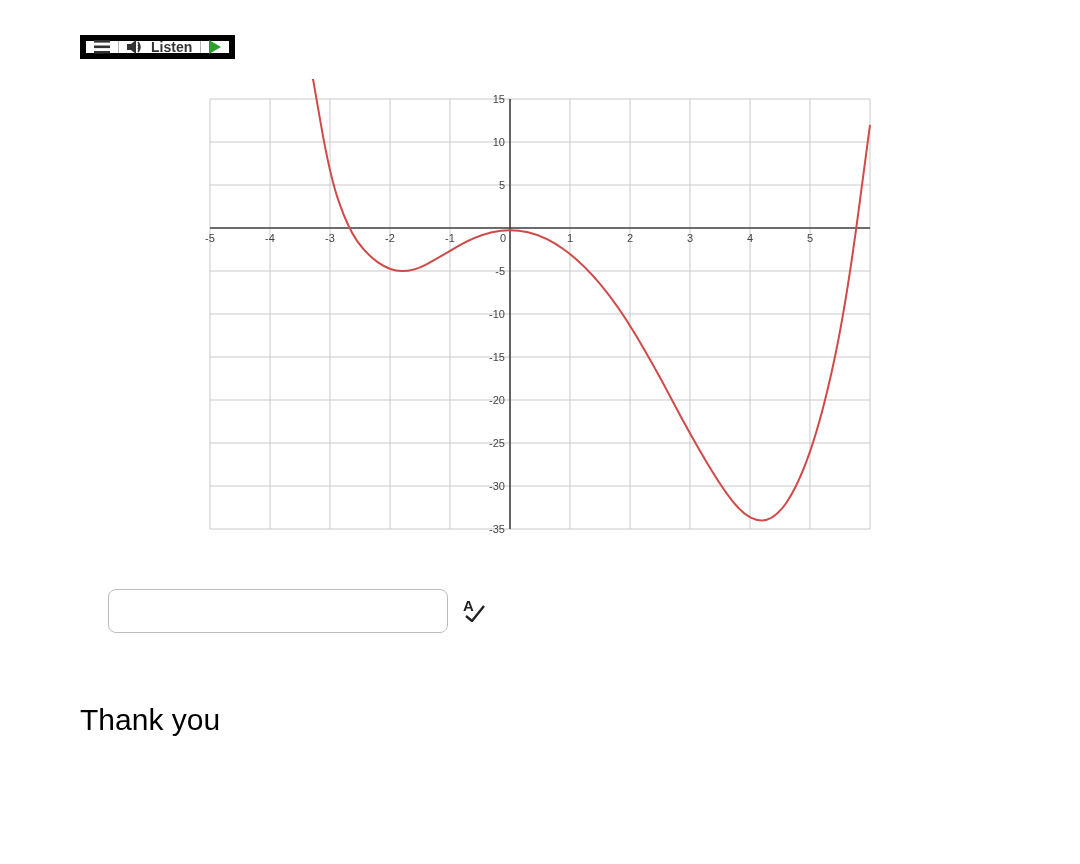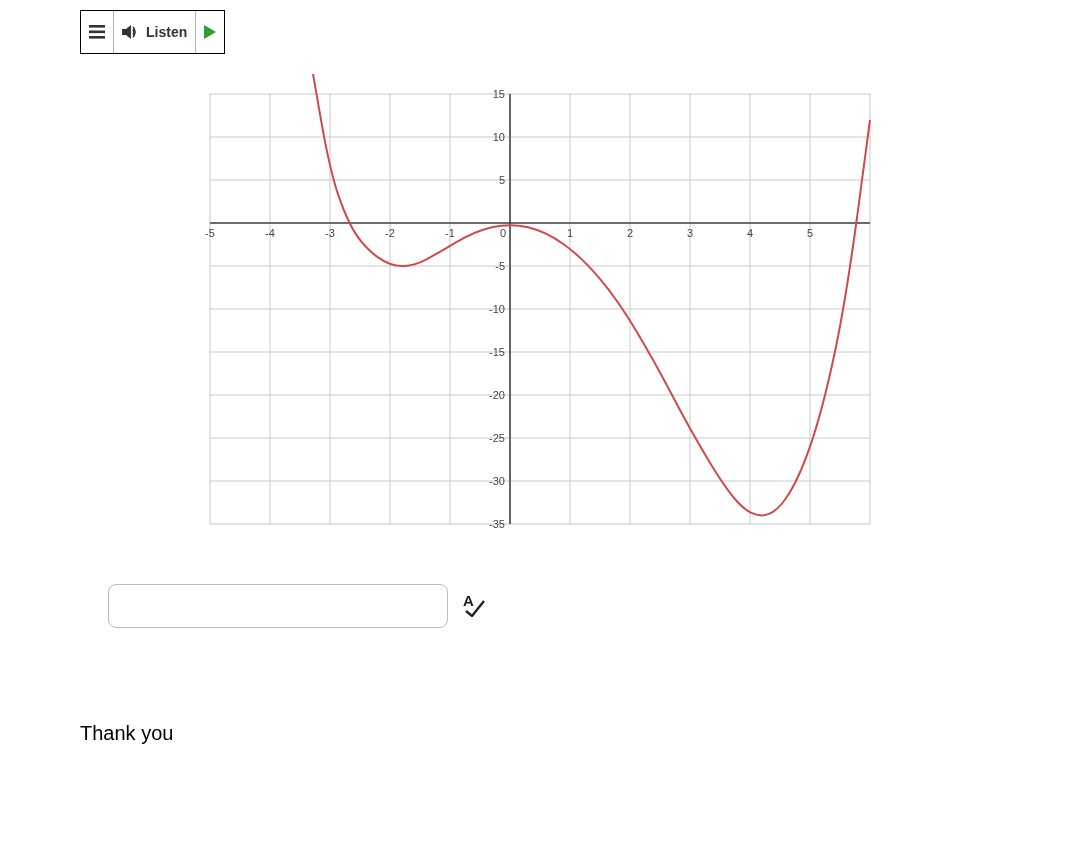--- a/index.html
+++ b/index.html
@@ -10,24 +10,25 @@
     color: #000;
     width: 1080px;
     height: 864px;
   }
   .wrap {
     padding: 10px 80px 20px 80px;
   }
   .toolbar {
     display: flex;
     align-items: stretch;
-    border: 1px solid #000000;
+    border: 6px solid #000000;
     width: fit-content;
-    height: 44px;
+    height: 24px;
     box-sizing: border-box;
+    margin-top: 25px;
   }
   .toolbar .cell {
     display: flex;
     align-items: center;
     justify-content: center;
     padding: 0 8px;
     border-right: 1px solid #b5b5b5;
     font-size: 14px;
     font-weight: 600;
     color: #333;
@@ -63,22 +64,22 @@
     width: 340px;
     height: 44px;
     border: 1.5px solid #bdbdbd;
     border-radius: 8px;
     box-sizing: border-box;
     font-size: 16px;
     padding: 0 10px;
     background: #fff;
   }
   .thanks {
-    margin-top: 94px;
-    font-size: 20px;
+    margin-top: 70px;
+    font-size: 30px;
     font-weight: 400;
   }
   svg text { font-family: Arial, sans-serif; }
 </style>
 </head>
 <body>
 
 <div class="wrap">
 
   <div class="toolbar">

